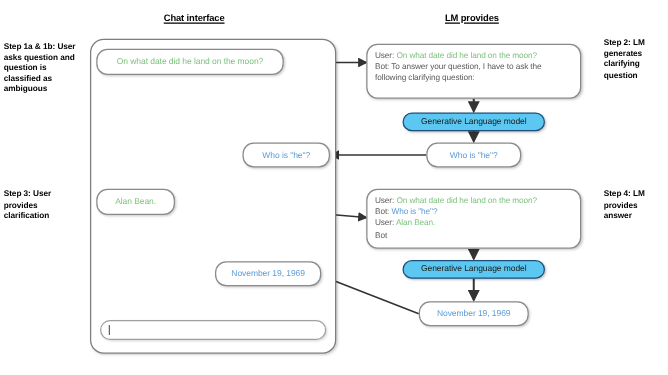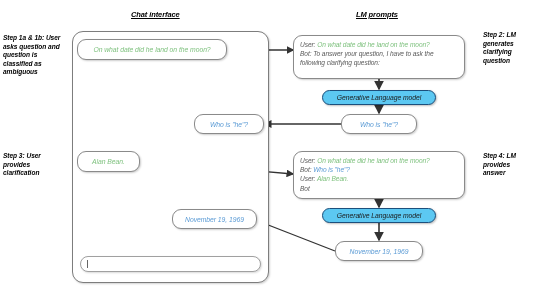--- a/index.html
+++ b/index.html
@@ -12,21 +12,20 @@
     height: 300px;
     position: relative;
     overflow: hidden;
     font-family: "Liberation Sans", sans-serif;
     color: #000000;
   }
 
   .canvas {
     position: absolute;
     inset: 0;
-    font-style: italic;
   }
 
   
   .col-title {
     position: absolute;
     font-size: 7.5px;
     font-weight: bold;
     color: #000;
     text-decoration: underline;
     white-space: nowrap;
@@ -187,21 +186,21 @@
     <path d="M140,161 L293,174" stroke="#333333" stroke-width="1.3" fill="none" marker-end="url(#ah)"></path>
 
     <path d="M379,199 L379,207" stroke="#333333" stroke-width="1.6" fill="none" marker-end="url(#ah)"></path>
 
     <path d="M379,223 L379,240" stroke="#333333" stroke-width="1.6" fill="none" marker-end="url(#ah)"></path>
 
     <path d="M335,251 L258,221" stroke="#333333" stroke-width="1.3" fill="none" marker-end="url(#ah)"></path>
   </svg>
 
   <div class="col-title" id="title-chat">Chat interface</div>
-  <div class="col-title" id="title-prompts">LM prompts</div>
+  <div class="col-title" id="title-prompts">LM provides</div>
 
   <div class="step-note" id="step1">Step 1a &amp; 1b: User asks question and question is classified as ambiguous</div>
   <div class="step-note" id="step2">Step 2: LM generates clarifying question</div>
   <div class="step-note" id="step3">Step 3: User provides clarification</div>
   <div class="step-note" id="step4">Step 4: LM provides answer</div>
 
   <div class="chat-panel"></div>
 
   <div class="bubble bubble-user" id="bubble-q">On what date did he land on the moon?</div>
 

